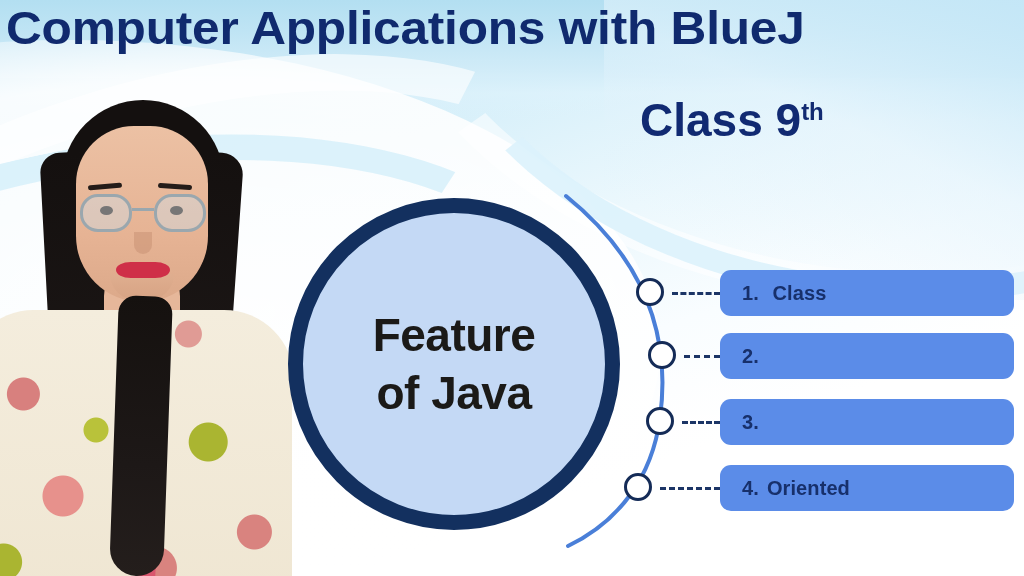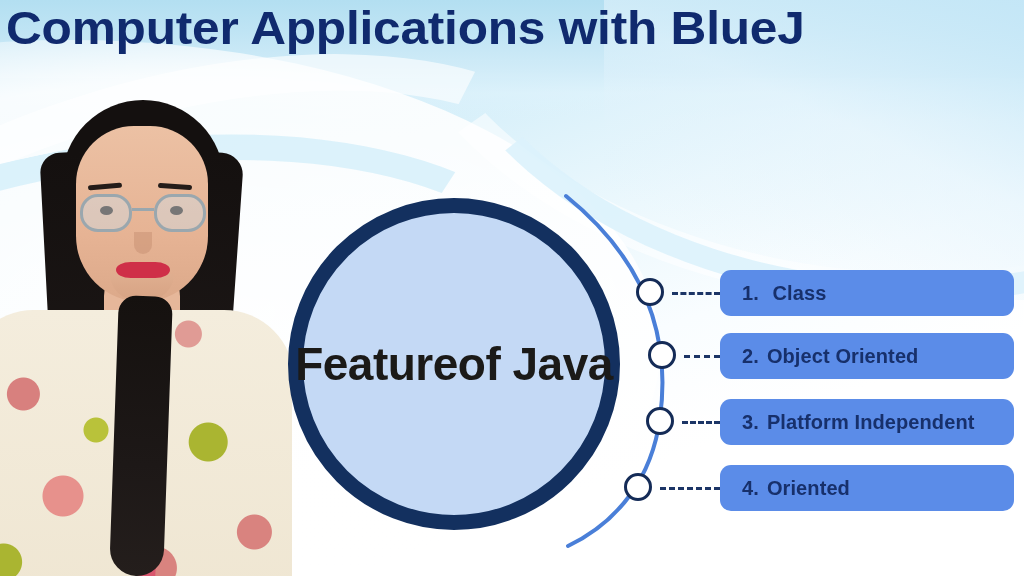--- a/index.html
+++ b/index.html
@@ -206,21 +206,21 @@
     width:332px; height:332px;
     border-radius:50%;
     background:#c4d9f5;
     border:15px solid #13305f;
     box-shadow:0 0 0 0 rgba(0,0,0,0);
   }
   #hub-text {
     position:absolute;
     left:288px; top:198px;
     width:332px; height:332px;
-    display:flex; 
+    display:flex; flex-direction:column;
     align-items:center; justify-content:center;
     font-family:"Liberation Sans", sans-serif;
     font-weight:bold;
     font-size:46px;
     line-height:58px;
     color:#1b1a18;
     text-align:center;
     letter-spacing:-0.5px;
   }
 
@@ -298,20 +298,21 @@
     <div class="p-lips"></div>
     <div class="p-glasses">
       <div class="p-lens l"></div>
       <div class="p-bridge"></div>
       <div class="p-lens r"></div>
     </div>
     <div class="p-hair-front"></div>
   </div>
 
   <div id="header-title">Computer Applications with BlueJ</div>
+  <div id="class-label"><span>Class 9</span><span class="sup">th</span></div>
 
   <div id="diagram">
 
     <svg id="arc-svg" viewBox="0 0 1024 576">
       <path d="M 566 196 C 640 256, 672 330, 660 418 C 652 478, 618 522, 568 546" fill="none" stroke="#4a7fd8" stroke-width="4" stroke-linecap="round"></path>
     </svg>
 
     <div class="hub-circle"></div>
     <div id="hub-text">
       <span>Feature</span>
@@ -328,25 +329,23 @@
     <div class="node" style="left:646px; top:407px;"></div>
     <div class="node" style="left:624px; top:473px;"></div>
 
     <div class="bar" style="left:720px; top:270px; width:294px;">
       <span class="num">1.</span>
         <span>&nbsp;</span>
         <span>Class</span>
     </div>
     <div class="bar" style="left:720px; top:333px; width:294px;">
       <span class="num">2.</span>
-        <span>Object Oriented</span>
     </div>
     <div class="bar" style="left:720px; top:399px; width:294px;">
       <span class="num">3.</span>
-        <span>Platform Independent</span>
     </div>
     <div class="bar" style="left:720px; top:465px; width:294px;">
       <span class="num">4.</span>
         <span>Oriented</span>
     </div>
 
   </div>
 </div>
 
 </body></html>

